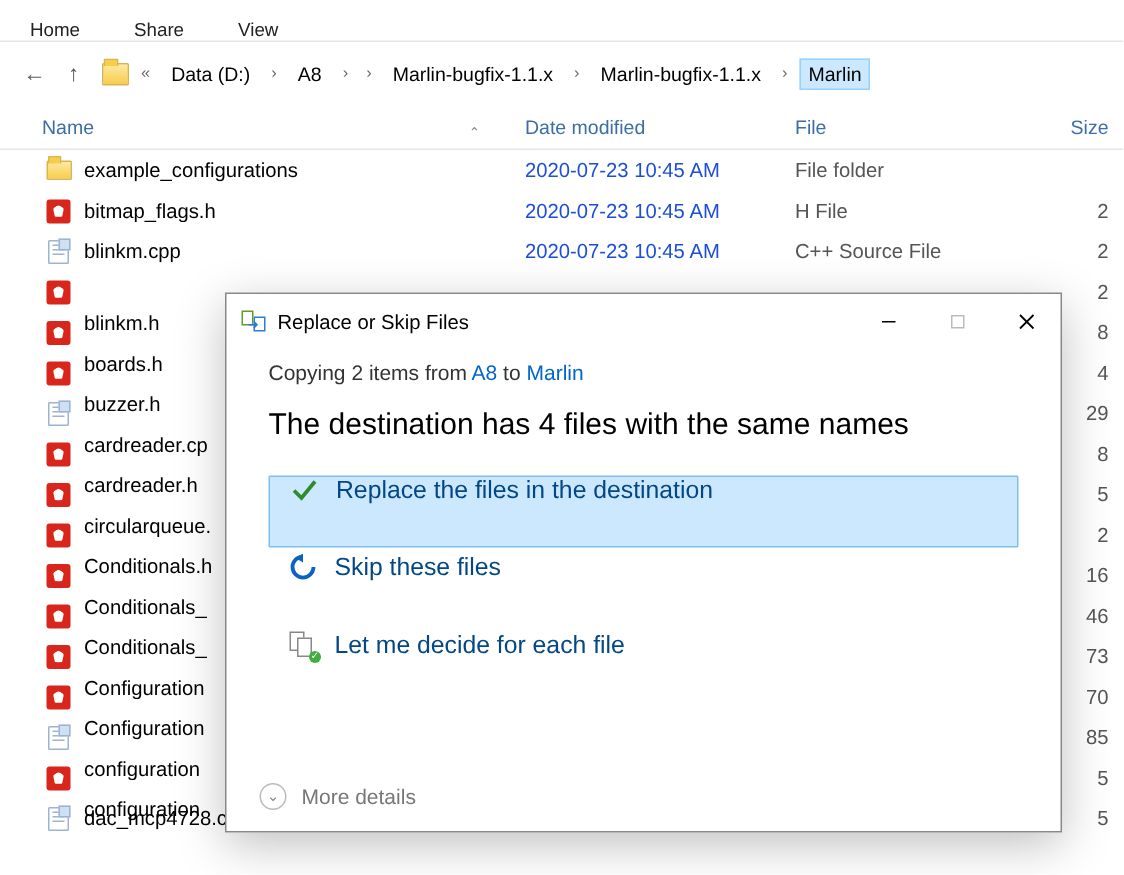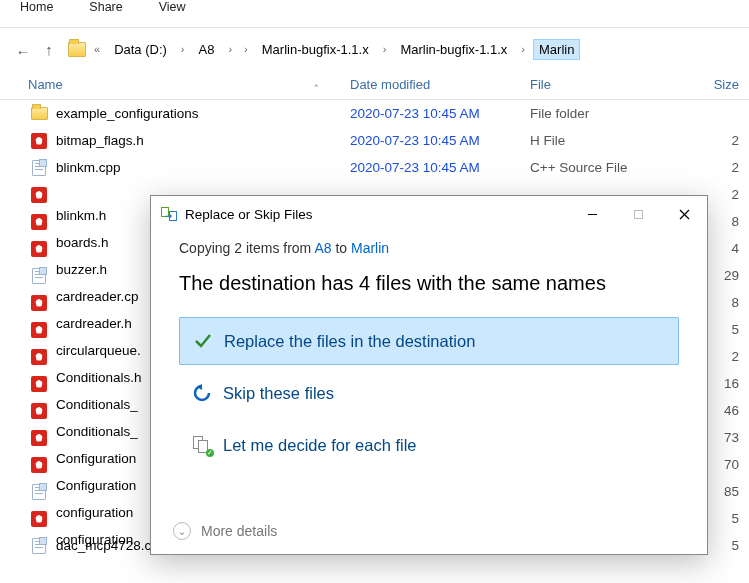--- a/index.html
+++ b/index.html
@@ -1,19 +1,19 @@
 <!DOCTYPE html>
 <html><head>
 <meta charset="utf-8">
 <style>
   * { box-sizing: border-box; margin: 0; padding: 0; font-family: "Segoe UI", sans-serif; }
   body { width: 749px; height: 583px; background: #fff; overflow: hidden; position: relative; font-size: 13px; color: #000; }
 
   
-  .ribbon-tabs { height: 28px; display: flex; align-items: flex-start; gap: 36px; padding-left: 20px; border-bottom: 1px solid #e5e5e5; }
+  .ribbon-tabs { height: 28px; display: flex; align-items: flex-end; gap: 36px; padding-left: 20px; border-bottom: 1px solid #e5e5e5; }
   .ribbon-tab { font-size: 12.5px; color: #222; }
 
   
   .nav-bar { height: 42px; display: flex; align-items: center; padding-left: 12px; gap: 4px; }
   .nav-arrow { width: 22px; height: 22px; display: flex; align-items: center; justify-content: center; color: #5a5a5a; font-size: 15px; }
   .folder-icon { width: 18px; height: 15px; background: linear-gradient(#ffe9a3,#f7cd4c); border: 1px solid #d7b54f; border-radius: 1px; position: relative; margin-left: 4px; }
   .folder-icon::before { content:""; position:absolute; top:-4px; left:0; width:8px; height:4px; background:#f7cd4c; border:1px solid #d7b54f; border-bottom:none; border-radius:1px 1px 0 0;}
   .crumb-sep { color: #666; font-size: 11px; padding: 0 4px; }
   .crumb { font-size: 13px; color: #000; padding: 3px 6px; }
   .crumb.sel { background: #cce8ff; border:1px solid #99d1ff; padding:2px 5px; }
@@ -55,21 +55,21 @@
   .dlg-title-text { font-size:13.5px; }
   .dlg-ctrls { margin-left:auto; display:flex; }
   .dlg-btn { width:46px; height:30px; display:flex; align-items:center; justify-content:center; color:#000; }
   .dlg-btn.max { color:#bbb; }
   .dlg-btn svg { width:11px; height:11px; }
 
   .dlg-body { padding: 8px 28px 0 28px; }
   .copying { font-size:14px; color:#333; margin-bottom:16px; }
   .copying .lnk { color:#0066cc; }
   .headline { font-size:20px; color:#000; margin-bottom:22px; font-weight:400;}
-  .option { height:48px; display:flex; align-items:center; gap:12px; padding-left:14px; border-radius:1px; margin-bottom:4px; font-size:16.5px; color:#034784; }
+  .option { height:48px; display:flex; gap:12px; padding-left:14px; border-radius:1px; margin-bottom:4px; font-size:16.5px; color:#034784; }
   .option.sel { background:#cce8ff; border:1px solid #7fbef2; }
   .option svg, .option .icon-wrap { width:18px; height:18px; flex-shrink:0;}
 
   .more { position:absolute; left:22px; bottom:14px; display:flex; align-items:center; gap:10px; color:#777; font-size:14px; }
   .more .chev { width:18px; height:18px; border:1px solid #bbb; border-radius:50%; display:flex; align-items:center; justify-content:center; font-size:10px; color:#888;}
 </style>
 </head>
 <body>
 
 <div class="ribbon-tabs">

